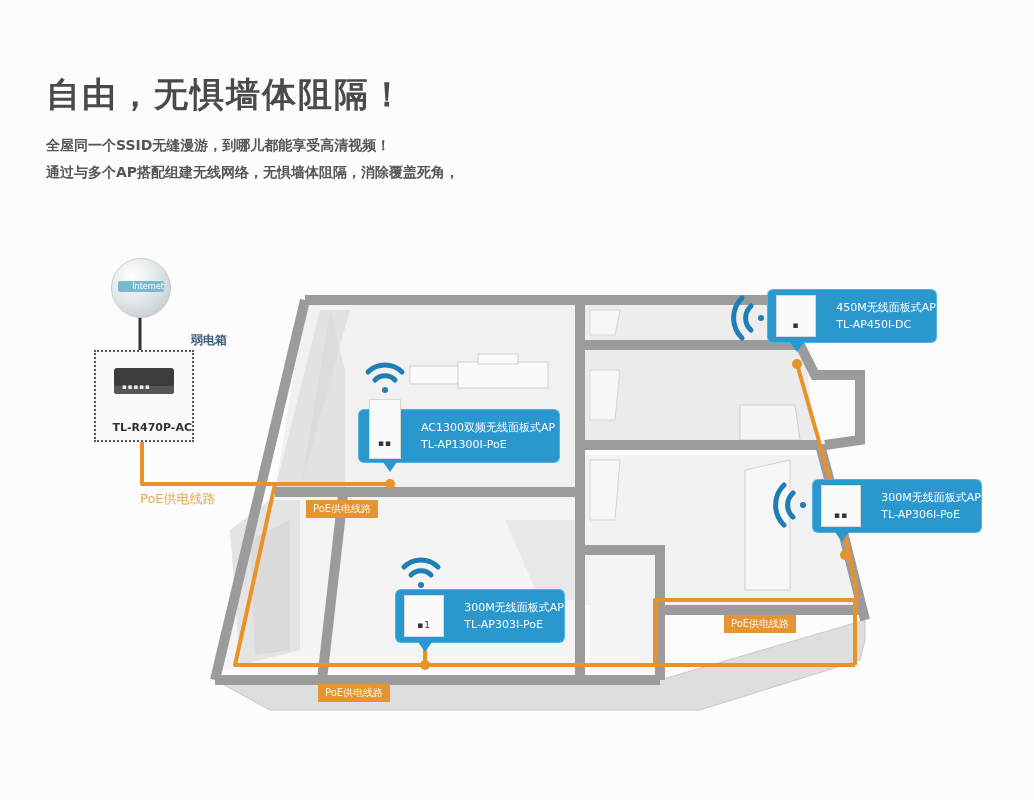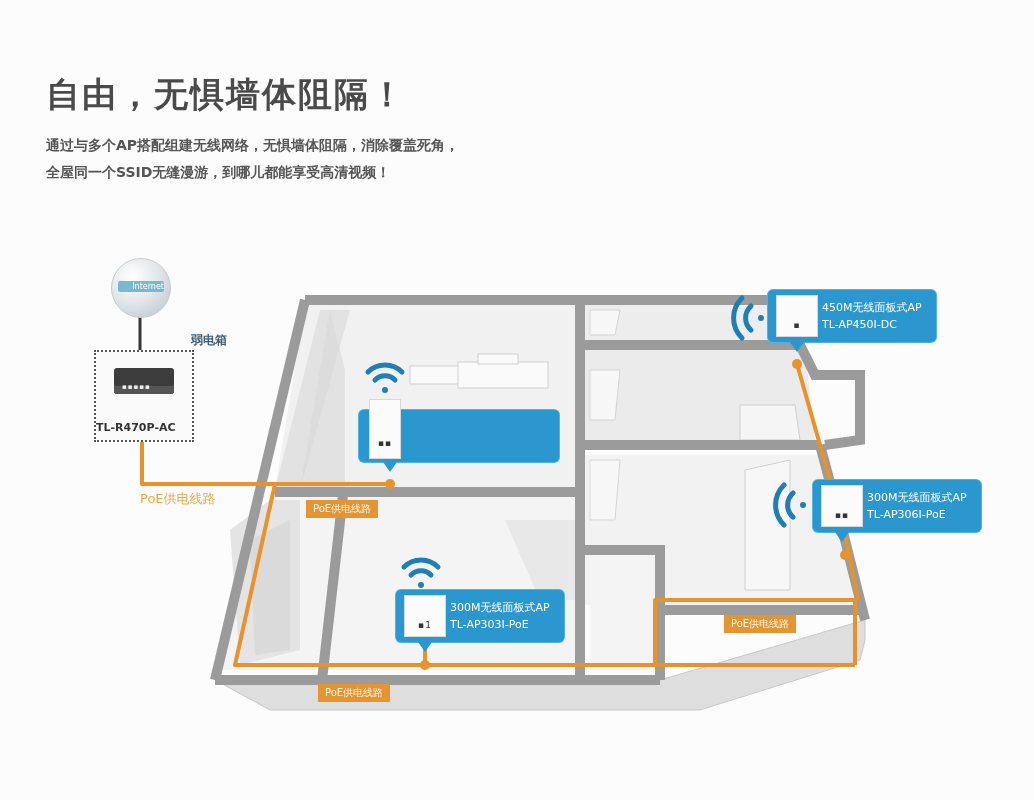--- a/index.html
+++ b/index.html
@@ -18,59 +18,59 @@
   .desc span { display: block; }
   svg.plan { position: absolute; left: 0; top: 0; }
   .callout {
     position: absolute; background: #2b97cf; border-radius: 5px; color: #fff;
     display: flex; align-items: center; box-shadow: 0 0 0 1px #4fb4e2;
   }
   .callout .dev {
     background: #fbfbfb; border: 1px solid #d8d8d8; position: relative;
   }
   .callout .dev .ports { position: absolute; left: 50%; transform: translateX(-50%); bottom: 10px; font-size: 9px; color: #333; letter-spacing: 1px; }
-  .callout .txt { font-size: 11px; line-height: 17px; padding-left: 4px; white-space: nowrap; }
+  .callout .txt { font-size: 11px; line-height: 17px; padding-left: 20px; white-space: nowrap; }
   .callout .tail {
     position: absolute; width: 0; height: 0;
     border-left: 7px solid transparent; border-right: 7px solid transparent; border-top: 10px solid #2b97cf;
   }
   .poe-tag {
     position: absolute; background: #e49431; color: #fff5e3; font-size: 10px; padding: 2px 7px; line-height: 14px;
   }
   .poe-main {
     position: absolute; left: 140px; top: 490px; color: #e8a84b; font-size: 13px;
   }
   .router-label { position: absolute; left: 152px; top: 332px; font-size: 12px; font-weight: bold; color: #3c5a7a; padding-left: 39px; }
   .router-box {
     position: absolute; left: 94px; top: 350px; width: 96px; height: 88px;
     border: 2px dotted #555; background: #fafafa;
   }
-  .router-model { position: absolute; left: 0; right: 0; bottom: 6px; text-align: left; font-size: 11px; font-weight: bold; color: #333; }
+  .router-model { position: absolute; left: 0; right: 0; bottom: 6px; text-align: right; font-size: 11px; font-weight: bold; color: #333; }
   .router-dev {
     position: absolute; left: 18px; top: 16px; width: 60px; height: 26px; background: #3c3c3c; border-radius: 3px;
     box-shadow: inset 0 -8px 0 #555;
   }
   .router-dev .port-row { position: absolute; left: 8px; bottom: 3px; font-size: 7px; color: #eee; letter-spacing: 1px; }
   .globe {
     position: absolute; left: 111px; top: 258px; width: 58px; height: 58px; border-radius: 50%;
     background: radial-gradient(circle at 35% 30%, #ffffff 0%, #e2e7ea 45%, #b9c3c8 100%);
     border: 1px solid #c5ccd0;
   }
   .globe-label {
     position: absolute; left: 6px; right: 6px; top: 22px; font-size: 8px; color: #fff; text-align: right;
     background: #7ab8cf; border-radius: 2px; line-height: 11px;
   }
 </style>
 </head>
 <body>
 
 <h1 class="headline">自由，无惧墙体阻隔！</h1>
 <p class="desc">
+  <span>全屋同一个SSID无缝漫游，到哪儿都能享受高清视频！</span>
   <span>通过与多个AP搭配组建无线网络，无惧墙体阻隔，消除覆盖死角，</span>
-  <span>全屋同一个SSID无缝漫游，到哪儿都能享受高清视频！</span>
 </p>
 
 <svg class="plan" width="1034" height="800" viewBox="0 0 1034 800">
 
   <polygon points="215,680 660,680 865,620 865,640 860,660 700,710 270,710" fill="#dedede" stroke="#c8c8c8"></polygon>
 
   <polygon points="305,305 580,305 580,490 275,490" fill="#f1f1f1"></polygon>
   <polygon points="270,495 580,495 580,670 220,670" fill="#f4f4f4"></polygon>
   <polygon points="585,300 800,300 800,345 585,345" fill="#ededed"></polygon>
   <polygon points="585,350 805,350 815,440 585,440" fill="#ebebeb"></polygon>
@@ -159,20 +159,24 @@
 <div class="poe-main">PoE供电线路</div>
 
 <div class="poe-tag" style="left:306px; top:500px;">PoE供电线路</div>
 <div class="poe-tag" style="left:318px; top:684px;">PoE供电线路</div>
 <div class="poe-tag" style="left:724px; top:615px;">PoE供电线路</div>
 
 <div class="callout" style="left:359px; top:410px; width:200px; height:52px;">
   <div class="dev" style="width:30px; height:58px; margin-left:10px; margin-top:-14px;">
     <span class="ports">▪▪</span>
   </div>
+  <div class="txt">
+    <div>AC1300双频无线面板式AP</div>
+    <div>TL-AP1300I-PoE</div>
+  </div>
   <div class="tail" style="left:24px; bottom:-10px;"></div>
 </div>
 
 <div class="callout" style="left:768px; top:290px; width:168px; height:52px;">
   <div class="dev" style="width:40px; height:40px; margin-left:8px;">
     <span class="ports" style="bottom:6px;">▪</span>
   </div>
   <div class="txt">
     <div>450M无线面板式AP</div>
     <div>TL-AP450I-DC</div>

